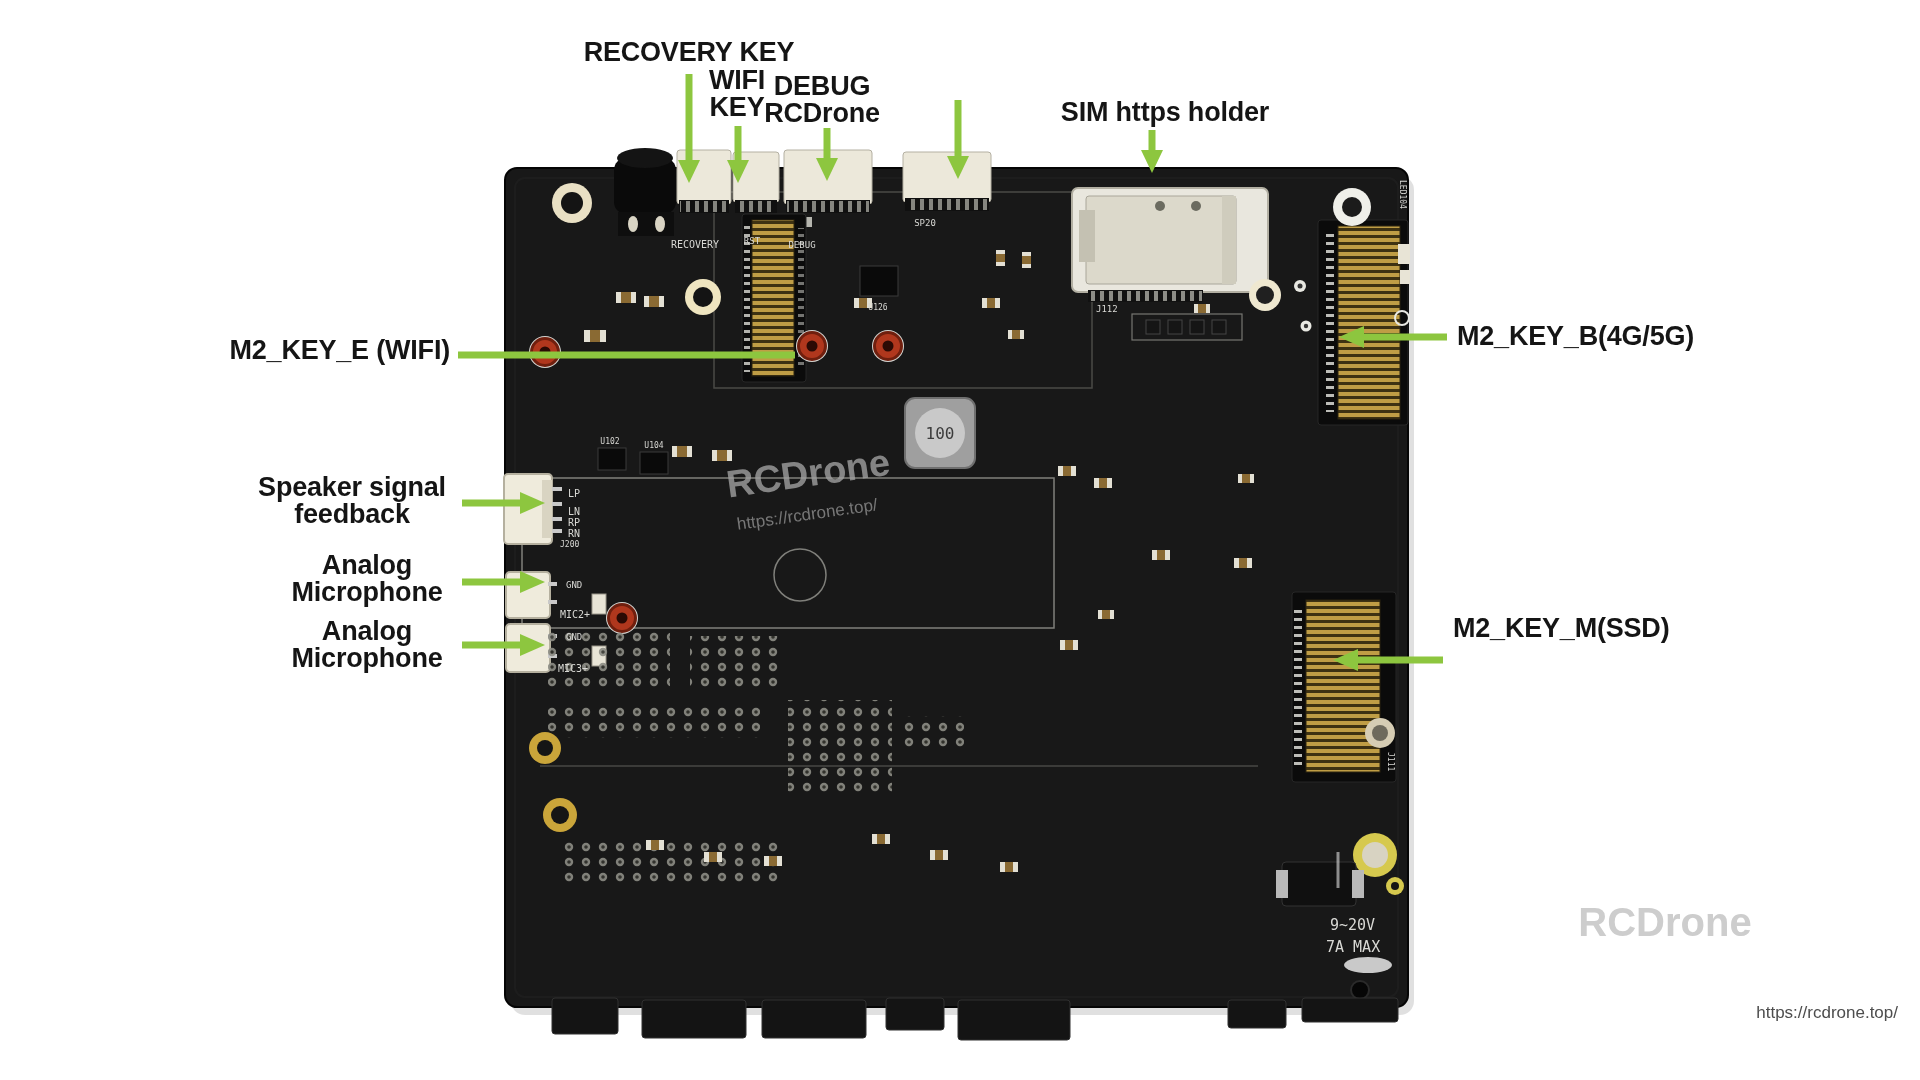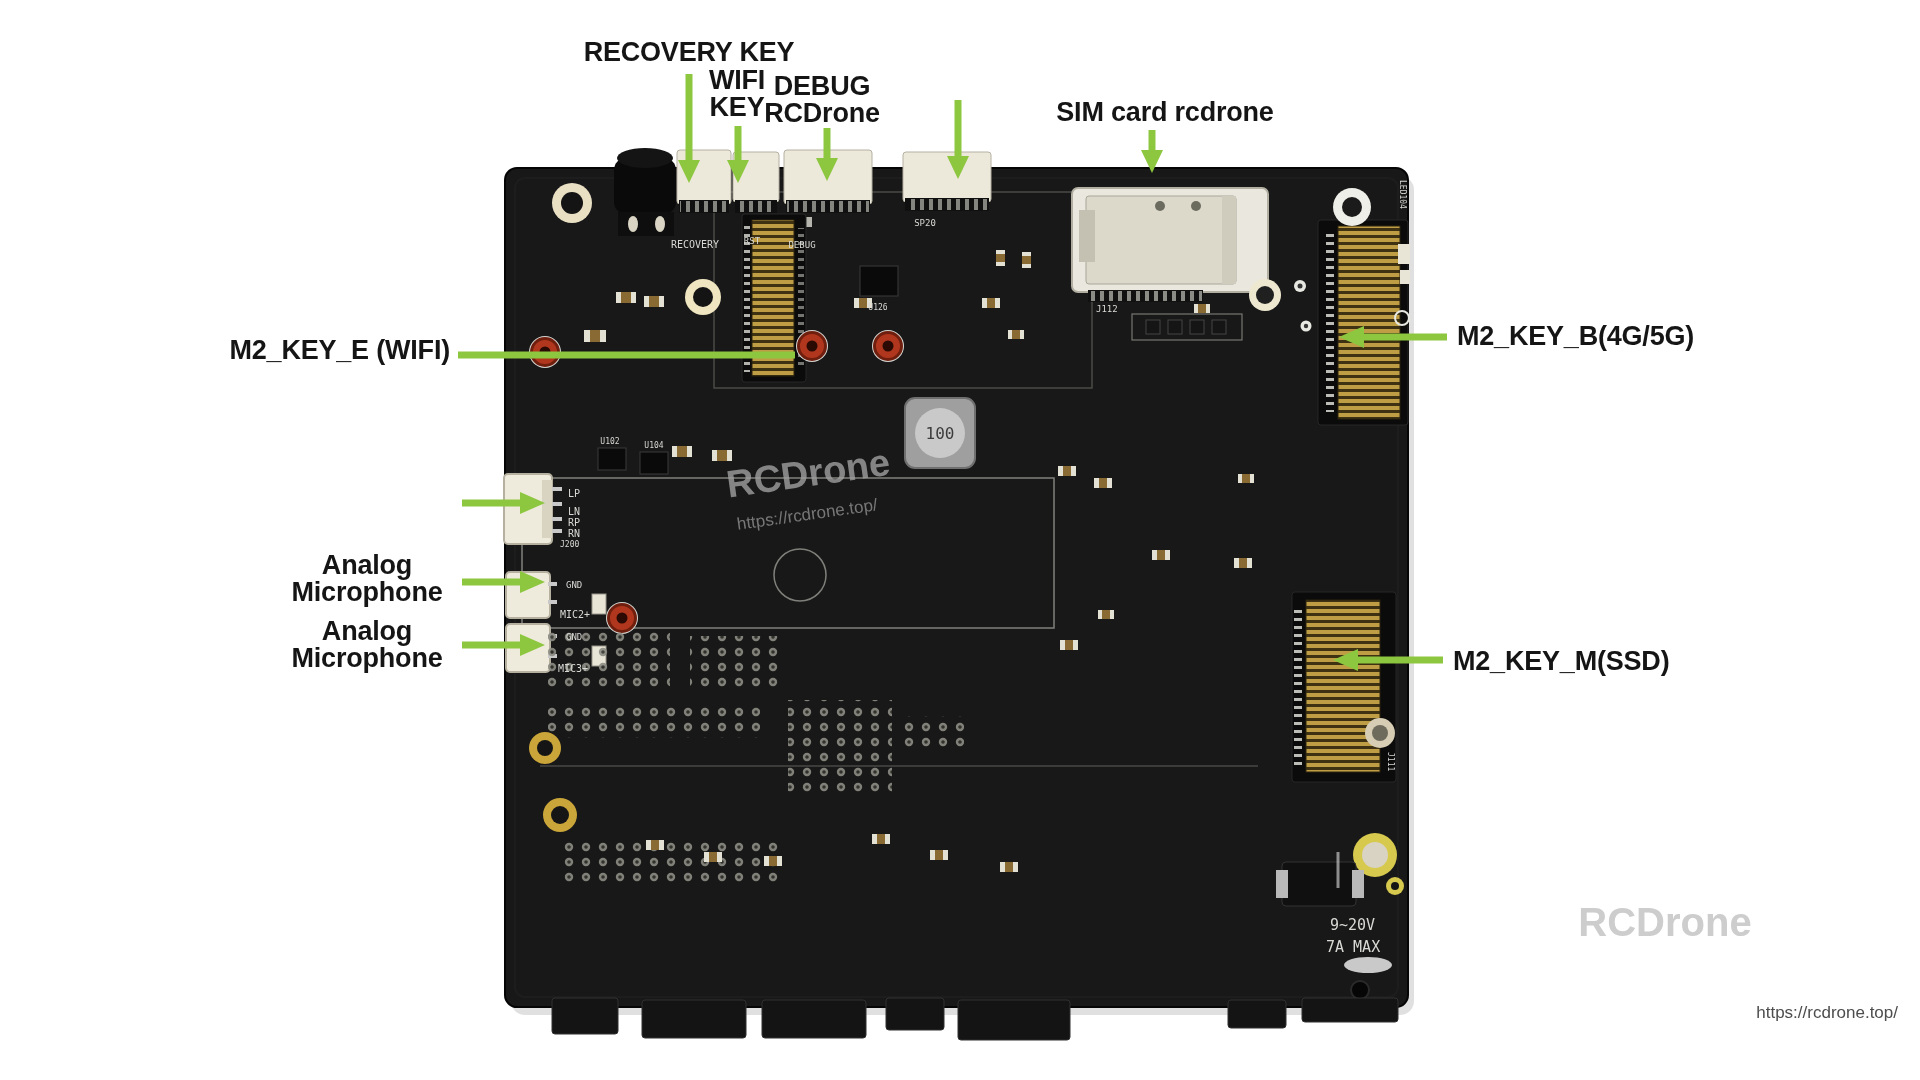--- a/index.html
+++ b/index.html
@@ -395,26 +395,30 @@
 
 <div class="callout" style="left:689px;top:52px">RECOVERY KEY</div>
 <div class="callout" style="left:737px;top:94px">
   <div>WIFI</div>
   <div>KEY</div>
 </div>
 <div class="callout" style="left:822px;top:100px">
   <div>DEBUG</div>
   <div>RCDrone</div>
 </div>
-<div class="callout" style="left:1165px;top:112px">SIM card rcdrone</div>
+<div class="callout" style="left:1165px;top:112px">SIM https holder</div>
 <div class="callout anchor-right" style="left:450px;top:350px">M2_KEY_E (WIFI)</div>
+<div class="callout" style="left:352px;top:501px">
+  <div>Speaker signal</div>
+  <div>feedback</div>
+</div>
 <div class="callout" style="left:367px;top:579px">
   <div>Analog</div>
   <div>Microphone</div>
 </div>
 <div class="callout" style="left:367px;top:645px">
   <div>Analog</div>
   <div>Microphone</div>
 </div>
 <div class="callout anchor-left" style="left:1457px;top:336px">M2_KEY_B(4G/5G)</div>
-<div class="callout anchor-left" style="left:1453px;top:661px">M2_KEY_M(SSD)</div>
+<div class="callout anchor-left" style="left:1453px;top:628px">M2_KEY_M(SSD)</div>
 
 </div>
 
 </body></html>

